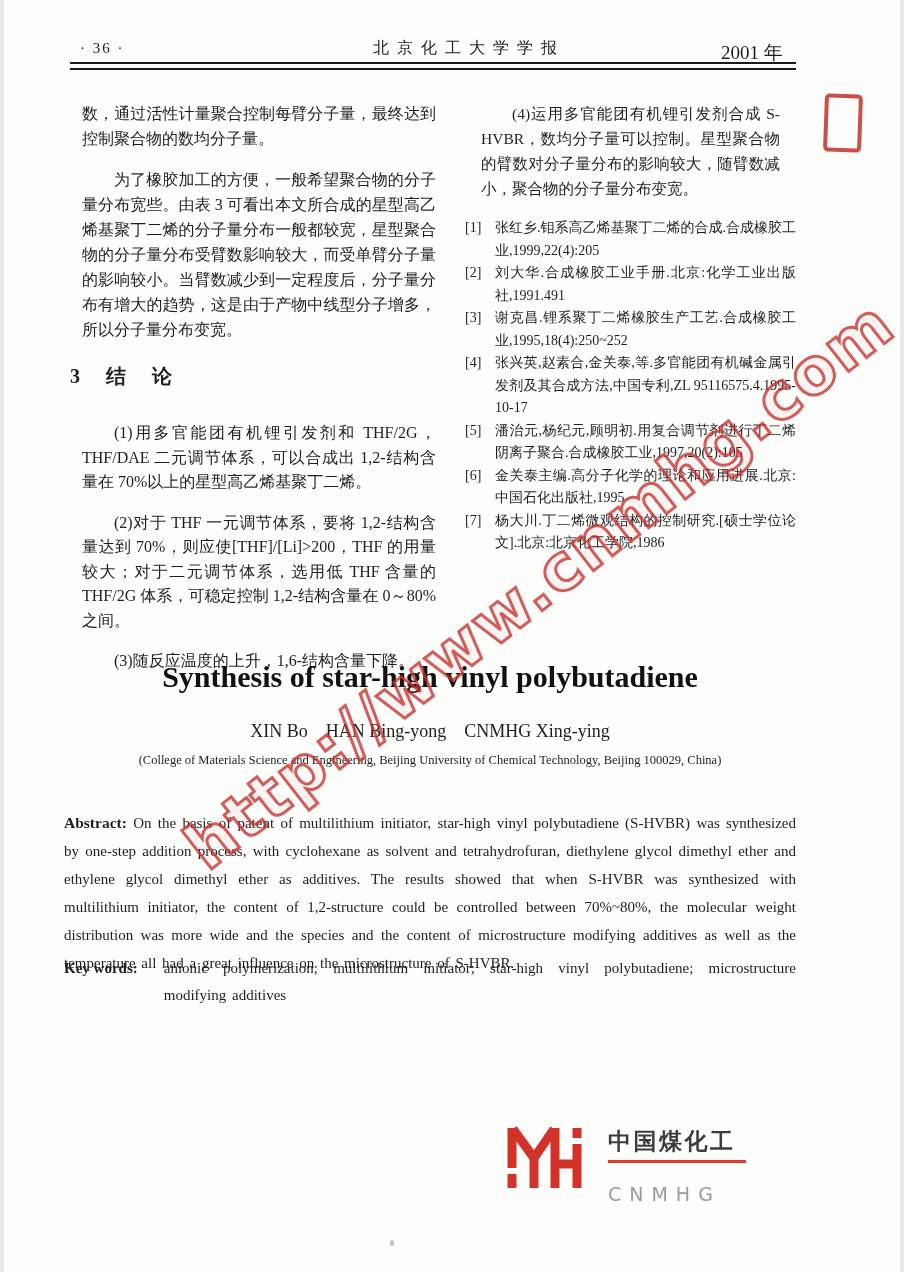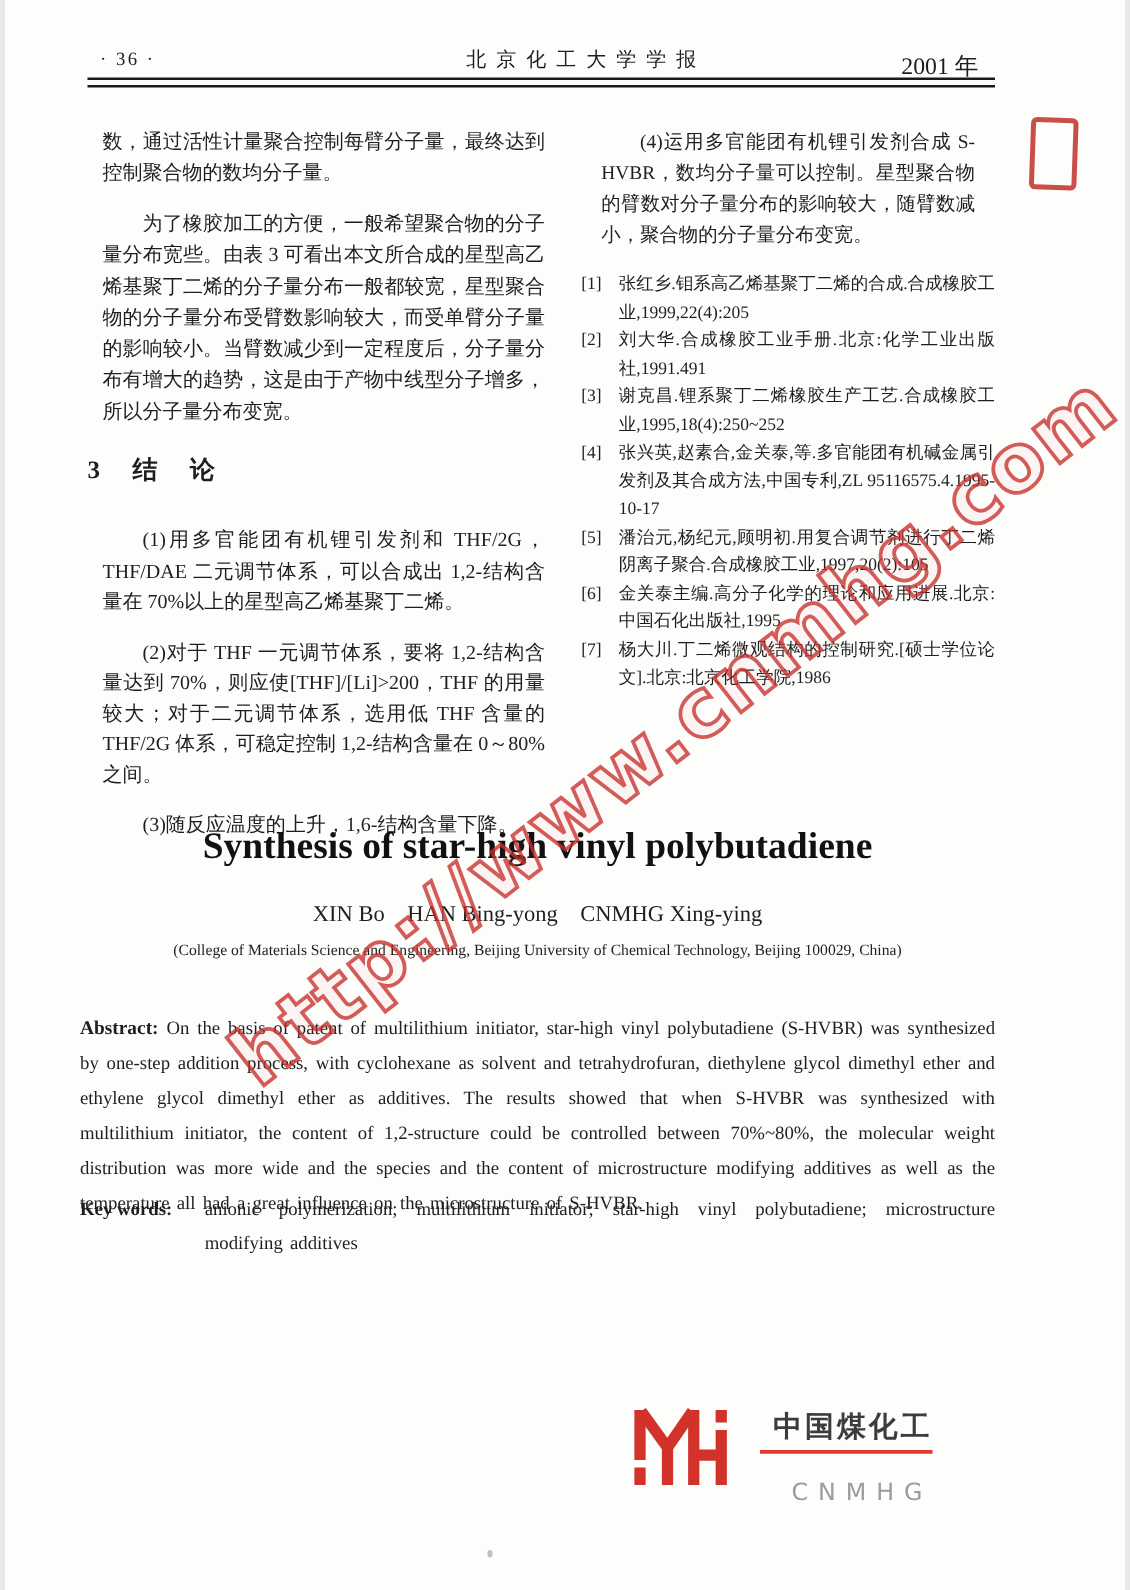--- a/index.html
+++ b/index.html
@@ -45,21 +45,21 @@
              transform:rotate(-38deg);transform-origin:0 50%;
              font-family:"DejaVu Sans",sans-serif;font-weight:bold;font-size:64px;letter-spacing:2px;
              color:rgba(220,70,70,0.05);-webkit-text-stroke:3px rgba(199,48,44,0.78);
              white-space:nowrap;pointer-events:none;}
 
   
   .stamp-box{position:absolute;left:820px;top:94px;width:30px;height:50px;
              border:4px solid #c43c35;border-radius:5px;transform:rotate(2deg);opacity:.9;}
 
   
-  .logo{position:absolute;left:502px;top:1126px;display:flex;align-items:flex-start;text-align:right;}
+  .logo{position:absolute;left:502px;top:1126px;display:flex;align-items:flex-start;}
   .logo-mono{flex:none;}
   .logo-text{margin-left:14px;font-family:"DejaVu Sans",sans-serif;}
   .logo-zh{font-size:23px;font-weight:bold;color:#3c3c3c;letter-spacing:2.5px;}
   .logo-line{height:3px;width:138px;margin:3px 0 4px 0;}
   .logo-en{font-size:19px;letter-spacing:8px;}
 
   .speck{position:absolute;left:386px;top:1240px;width:4px;height:6px;background:#8f8f8f;
          opacity:.55;border-radius:2px;}
 </style>
 </head>

